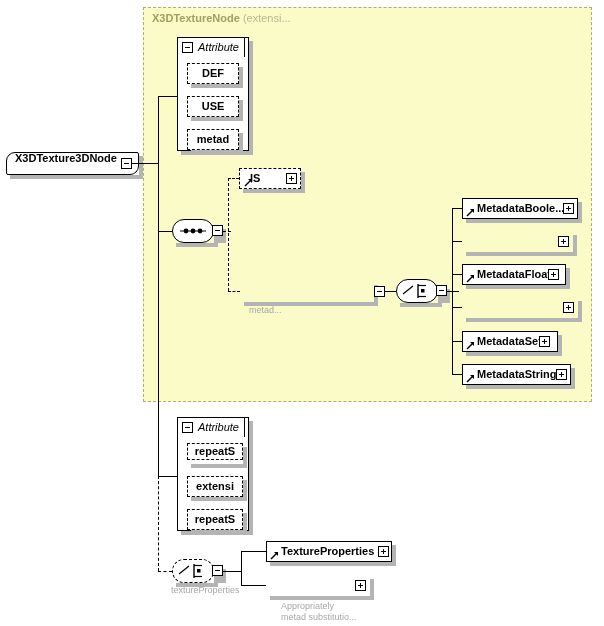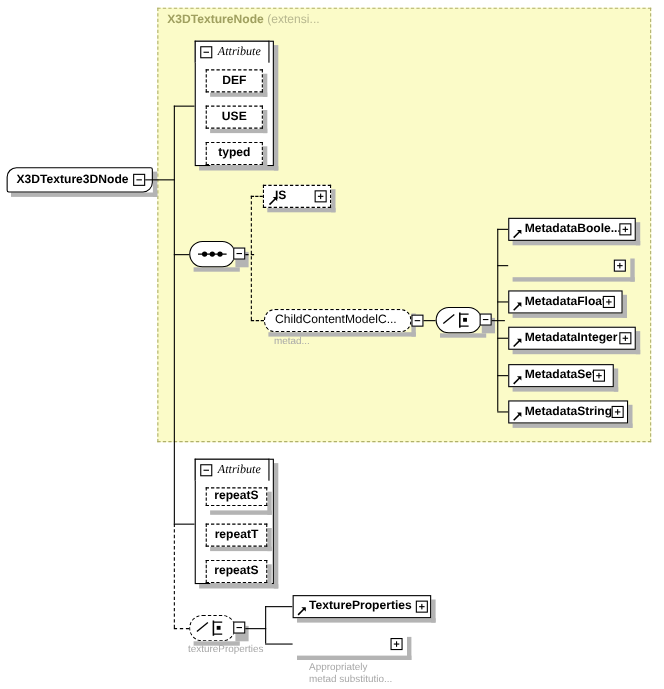--- a/index.html
+++ b/index.html
@@ -29,21 +29,21 @@
   .shadow{
     position:absolute;background:#b4b4b4;
   }
 
   
   .root-box{
     position:absolute;
     background:#ffffff;border:1px solid #000;
     box-sizing:border-box;
     border-radius:9px 2px 9px 2px;
-    display:flex;align-items:center;
+    display:flex;
   }
   .root-label{
     font-size:11px;font-weight:bold;color:#000;
     padding-left:8px;white-space:nowrap;line-height:1;
   }
 
   
   .ebox{
     position:absolute;background:#ffffff;border:1px solid #000;
     box-sizing:border-box;display:flex;align-items:center;
@@ -68,21 +68,21 @@
     position:absolute;background:#ffffff;border:1px solid #000;
     box-sizing:border-box;
   }
   .attrgrp-head{
     position:absolute;left:0;top:0;height:20px;
     background:#ffffff;border:1px solid #000;border-bottom:none;
     box-sizing:border-box;display:flex;align-items:center;
     padding-left:4px;
   }
   .attrgrp-title{
-    font-size:11px;font-style:italic;color:#000;margin-left:5px;line-height:1;font-family:Liberation Serif, serif;
+    font-size:11px;font-style:italic;color:#000;margin-left:5px;line-height:1;
   }
 
   
   .tgl{
     position:absolute;width:11px;height:11px;
     background:#fff;border:1px solid #000;box-sizing:border-box;
   }
   .tgl::before{
     content:"";position:absolute;left:2px;top:4px;width:5px;height:1px;background:#000;
   }
@@ -160,21 +160,21 @@
 
   <div class="shadow" style="left:191px;top:116px;width:52px;height:4px;"></div>
   <div class="shadow" style="left:239px;top:99px;width:4px;height:21px;"></div>
   <div class="obox" style="left:187px;top:95px;width:52px;height:21px;justify-content:center;">
     <span class="lbl" style="padding-left:0;">USE</span>
   </div>
 
   <div class="shadow" style="left:191px;top:149px;width:52px;height:4px;"></div>
   <div class="shadow" style="left:239px;top:132px;width:4px;height:21px;"></div>
   <div class="obox" style="left:187px;top:128px;width:52px;height:21px;justify-content:center;">
-    <span class="lbl" style="padding-left:0;">typed</span>
+    <span class="lbl" style="padding-left:0;">metad</span>
   </div>
 
   <div class="ln h" style="left:158px;top:230px;width:14px;"></div>
 
   <div class="shadow" style="left:176px;top:242px;width:42px;height:4px;"></div>
   <div class="shadow" style="left:214px;top:228px;width:12px;height:14px;"></div>
 
   <div class="comp" style="left:172px;top:218px;">
     <div class="cap"></div>
     <svg width="42" height="24" viewBox="0 0 42 24">
@@ -199,23 +199,20 @@
       <polygon points="8,1 8,5 4,1" fill="#000"></polygon>
     </svg>
     <span class="lbl">IS</span>
   </div>
   <div class="tgl plus" style="left:286px;top:172px;"></div>
 
   <div class="dln h" style="left:228px;top:290px;width:12px;"></div>
 
   <div class="shadow" style="left:244px;top:301px;width:134px;height:4px;"></div>
   <div class="shadow" style="left:374px;top:284px;width:4px;height:21px;"></div>
-  <div class="root-box" style="left:240px;top:280px;width:134px;height:21px;border:1px dashed #000;border-radius:10px;">
-    <span class="root-label" style="font-weight:normal;font-size:11px;padding-left:9px;">ChildContentModelC...</span>
-  </div>
   <div class="tgl" style="left:374px;top:285px;"></div>
   <div class="note" style="left:249px;top:304px;">metad...</div>
 
   <div class="ln h" style="left:385px;top:290px;width:11px;"></div>
 
   <div class="shadow" style="left:400px;top:302px;width:42px;height:4px;"></div>
   <div class="shadow" style="left:438px;top:288px;width:12px;height:14px;"></div>
 
   <div class="comp" style="left:396px;top:278px;">
     <div class="cap"></div>
@@ -257,27 +254,20 @@
       <line x1="1" y1="8" x2="7" y2="2" stroke="#000" stroke-width="1.4"></line>
       <polygon points="8,1 8,5 4,1" fill="#000"></polygon>
     </svg>
     <span class="lbl">MetadataFloat</span>
   </div>
   <div class="tgl plus" style="left:548px;top:268px;"></div>
 
   <div class="ln h" style="left:452px;top:306px;width:10px;"></div>
   <div class="shadow" style="left:466px;top:317px;width:116px;height:4px;"></div>
   <div class="shadow" style="left:578px;top:300px;width:4px;height:21px;"></div>
-  <div class="ebox" style="left:462px;top:296px;width:116px;height:21px;">
-    <svg class="subarrow" width="9" height="9" viewBox="0 0 9 9" style="left:3px;top:9px;">
-      <line x1="1" y1="8" x2="7" y2="2" stroke="#000" stroke-width="1.4"></line>
-      <polygon points="8,1 8,5 4,1" fill="#000"></polygon>
-    </svg>
-    <span class="lbl">MetadataInteger</span>
-  </div>
   <div class="tgl plus" style="left:563px;top:301px;"></div>
 
   <div class="ln h" style="left:452px;top:340px;width:10px;"></div>
   <div class="shadow" style="left:466px;top:351px;width:96px;height:4px;"></div>
   <div class="shadow" style="left:558px;top:334px;width:4px;height:21px;"></div>
   <div class="ebox" style="left:462px;top:330px;width:96px;height:21px;">
     <svg class="subarrow" width="9" height="9" viewBox="0 0 9 9" style="left:3px;top:9px;">
       <line x1="1" y1="8" x2="7" y2="2" stroke="#000" stroke-width="1.4"></line>
       <polygon points="8,1 8,5 4,1" fill="#000"></polygon>
     </svg>
@@ -310,21 +300,21 @@
 
   <div class="shadow" style="left:191px;top:463px;width:56px;height:4px;"></div>
   <div class="shadow" style="left:243px;top:446px;width:4px;height:21px;"></div>
   <div class="obox" style="left:187px;top:442px;width:56px;height:17px;justify-content:center;">
     <span class="lbl" style="padding-left:0;">repeatS</span>
   </div>
 
   <div class="shadow" style="left:191px;top:496px;width:56px;height:4px;"></div>
   <div class="shadow" style="left:243px;top:479px;width:4px;height:21px;"></div>
   <div class="obox" style="left:187px;top:475px;width:56px;height:21px;justify-content:center;">
-    <span class="lbl" style="padding-left:0;">repeatT</span>
+    <span class="lbl" style="padding-left:0;">extensi</span>
   </div>
 
   <div class="shadow" style="left:191px;top:529px;width:56px;height:4px;"></div>
   <div class="shadow" style="left:243px;top:512px;width:4px;height:21px;"></div>
   <div class="obox" style="left:187px;top:508px;width:56px;height:21px;justify-content:center;">
     <span class="lbl" style="padding-left:0;">repeatS</span>
   </div>
 
   <div class="dln v" style="left:158px;top:475px;height:95px;"></div>
   <div class="dln h" style="left:158px;top:570px;width:14px;"></div>

